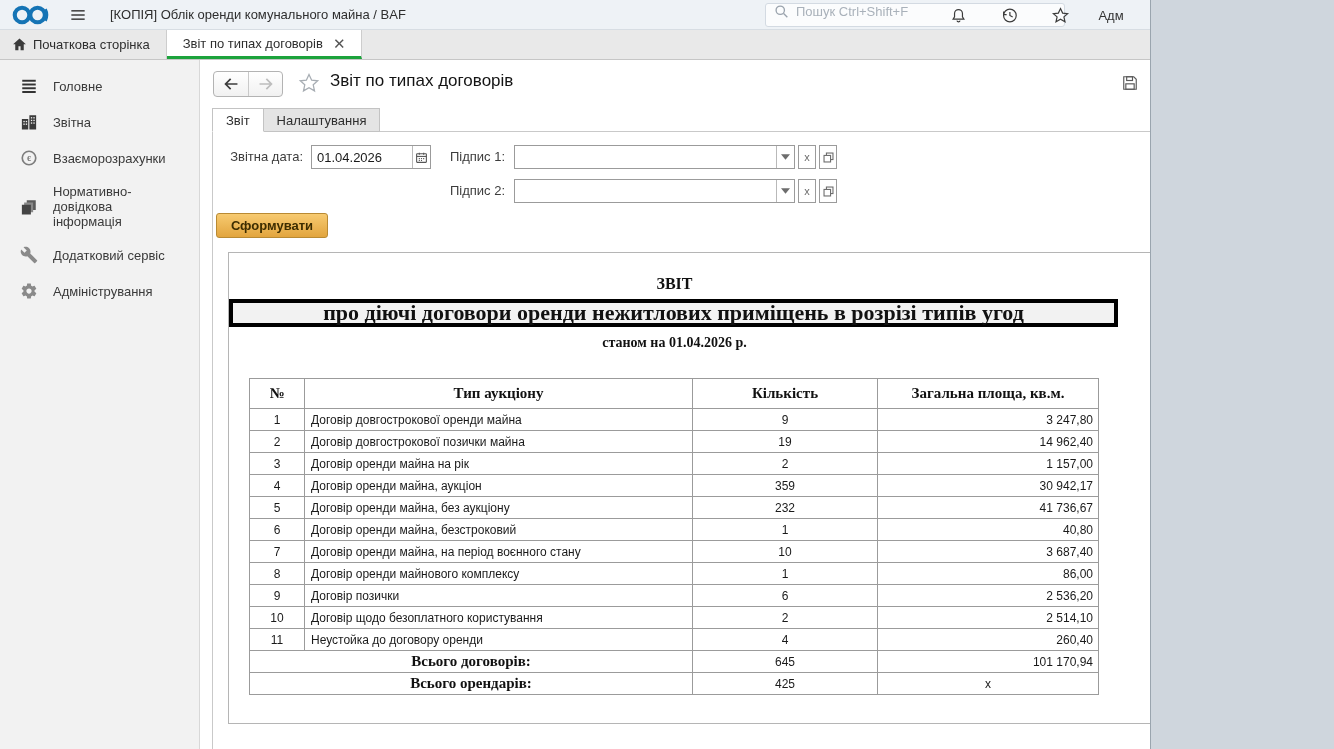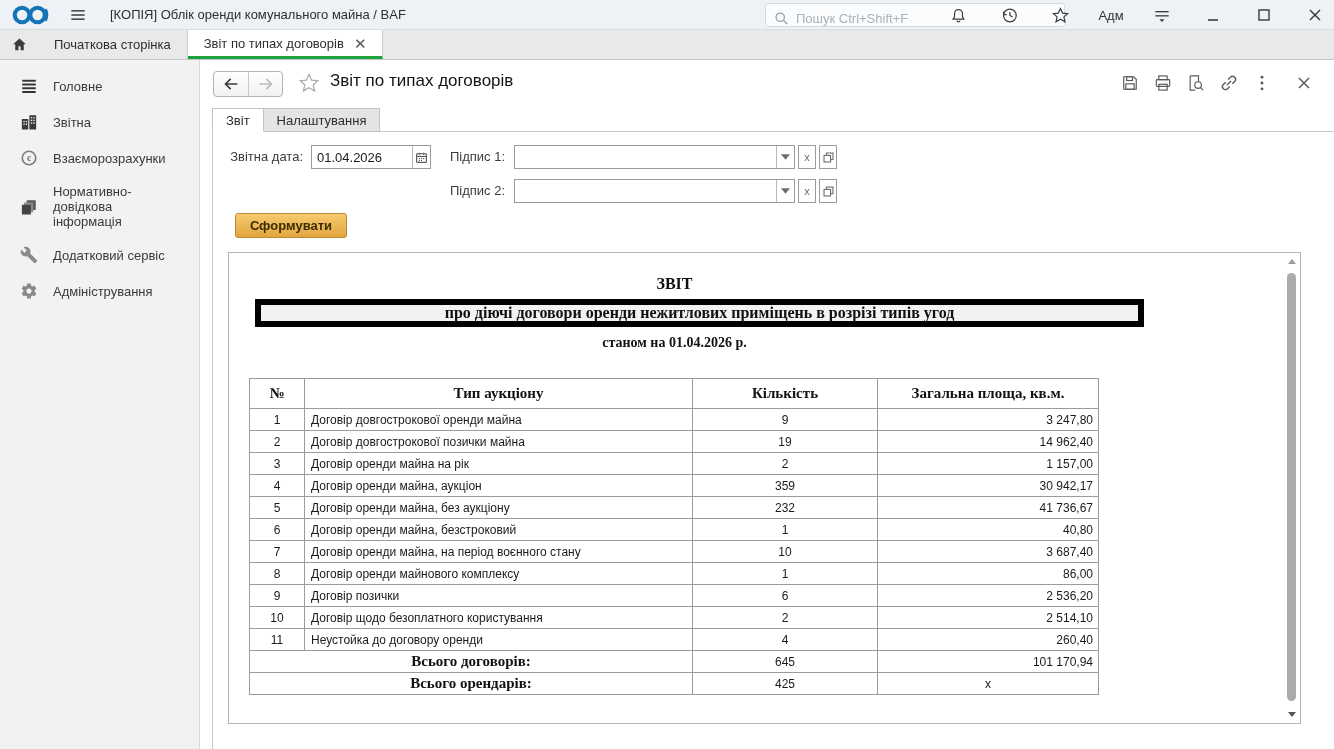--- a/index.html
+++ b/index.html
@@ -1,34 +1,34 @@
 <!DOCTYPE html>
 <html><head>
 <meta charset="utf-8">
 <style>
   * { margin:0; padding:0; box-sizing:border-box; }
   html,body { background:#cfd6dd; }
   body { font-family:"Liberation Sans", sans-serif; }
-  .window { position:relative; width:1334px; height:749px; background:#eab308; outline:1px solid #9aa5ae; overflow:hidden; }
+  .window { position:relative; width:1150px; height:749px; background:#eab308; outline:1px solid #9aa5ae; overflow:hidden; }
 
   
   .titlebar { position:absolute; left:0; top:0; width:1334px; height:30px; background:#eef2f6; border-bottom:1px solid #d7dde3; display:flex; align-items:center; }
   .logo { margin-left:12px; display:flex; align-items:center; }
   .hamburger { margin-left:14px; display:flex; align-items:center; cursor:pointer; }
   .app-title { margin-left:22px; font-size:13px; color:#2e2e2e; white-space:nowrap; }
-  .searchbox { position:absolute; left:765px; top:3px; width:300px; height:24px; background:#fbfcfd; border:1px solid #d3dae2; border-radius:3px; display:flex; align-items:flex-end; padding:0 8px; }
+  .searchbox { position:absolute; left:765px; top:3px; width:300px; height:24px; background:#fbfcfd; border:1px solid #d3dae2; border-radius:3px; display:flex; align-items:flex-start; padding:0 8px; }
   .searchbox .ph { color:#a9b1ba; font-size:13px; margin-left:7px; }
   .tb-icons { position:absolute; right:8px; top:0; height:30px; display:flex; align-items:center; gap:29px; }
   .tb-icons .icn { display:flex; align-items:center; justify-content:center; width:22px; height:22px; cursor:pointer; }
   .user-lbl { font-size:13px; color:#333; cursor:pointer; }
 
   
   .tabbar { position:absolute; left:0; top:30px; width:1334px; height:30px; background:#e9e9e9; border-bottom:1px solid #c6c6c6; display:flex; }
   .wtab { display:flex; align-items:center; padding:0 16px; font-size:13px; color:#2e2e2e; border-right:1px solid #cdcdcd; cursor:pointer; }
-  .wtab.home { gap:26px;padding-left:11px; }
+  .wtab.home { gap:5px;padding-left:11px; }
   .wtab.active { background:#fff; border-bottom:3px solid #1ca33c; padding-bottom:0; gap:10px; }
   .wtab .tclose { color:#555; font-size:15px; line-height:1; cursor:pointer; }
 
   
   .sidebar { position:absolute; left:0; top:60px; width:200px; height:689px; background:#f2f2f2; border-right:1px solid #d8d8d8; padding-top:8px; }
   .side-item { display:flex; align-items:center; gap:14px; padding:8px 8px 8px 19px; font-size:13px; color:#3a3a3a; cursor:pointer; line-height:15px; }
   .side-item .sicn { width:20px; min-width:20px; height:20px; display:flex; align-items:center; justify-content:center; }
 
   
   .main { position:absolute; left:200px; top:60px; width:1134px; height:689px; background:#fff; }
@@ -48,27 +48,27 @@
   .ptab + .ptab { border-left:none; }
 
   .panel { position:absolute; left:12px; top:71px; width:1298px; height:661px; border:1px solid #c9c9c9; background:#fff; }
 
   
   .flabel { position:absolute; font-size:13px; color:#3c3c3c; line-height:24px; text-align:right; }
   .field { position:absolute; height:24px; border:1px solid #9b9b9b; background:#fff; display:flex; align-items:center; }
   .field input { border:none; outline:none; flex:1; height:100%; font-size:13px; font-family:"Liberation Sans",sans-serif; color:#1a1a1a; padding:0 5px; background:transparent; min-width:0; }
   .fbtn { width:18px; height:100%; display:flex; align-items:center; justify-content:center; border-left:1px solid #b9b9b9; cursor:pointer; background:#fff; }
   .minibtn { position:absolute; width:18px; height:24px; border:1px solid #9b9b9b; background:#fff; display:flex; align-items:center; justify-content:center; cursor:pointer; font-size:11px; color:#6d6d6d; }
-  .gen-btn { position:absolute; left:22px; top:81px; width:112px; height:25px; background:linear-gradient(#f7ca70,#e2a53f); border:1px solid #b98a33; border-radius:3px; font-family:"Liberation Sans",sans-serif; font-size:13px; font-weight:bold; color:#3d2d00; cursor:pointer; }
+  .gen-btn { position:absolute; left:3px; top:81px; width:112px; height:25px; background:linear-gradient(#f7ca70,#e2a53f); border:1px solid #b98a33; border-radius:3px; font-family:"Liberation Sans",sans-serif; font-size:13px; font-weight:bold; color:#3d2d00; cursor:pointer; }
 
   
   .report { position:absolute; left:15px; top:120px; width:1073px; height:472px; border:1px solid #b5b5b5; background:#fff; overflow:hidden; }
   .rep-inner { position:absolute; left:0; top:0; width:891px; height:100%; }
   .rep-title { position:absolute; left:0; top:22px; width:100%; text-align:center; font-family:"Liberation Serif",serif; font-weight:bold; font-size:16px; color:#111; }
-  .rep-subtitle { position:absolute; left:0; top:46px; width:889px; height:28px; background:#f2f2f2; border:6px solid #000000; display:flex; align-items:center; justify-content:center; font-family:"Liberation Serif",serif; font-weight:bold; font-size:16px; color:#111; cursor:cell;margin-left:26px; }
+  .rep-subtitle { position:absolute; left:0; top:46px; width:889px; height:28px; background:#f2f2f2; border:4px solid #000000; display:flex; align-items:center; justify-content:center; font-family:"Liberation Serif",serif; font-weight:bold; font-size:22px; color:#111; cursor:cell; }
   .rep-date { position:absolute; left:0; top:82px; width:100%; text-align:center; font-family:"Liberation Serif",serif; font-weight:bold; font-size:14px; color:#111; }
 
   table.rtable { position:absolute; left:20px; top:125px; border-collapse:collapse; table-layout:fixed; }
   .rtable th, .rtable td { border:1px solid #9b9b9b; overflow:hidden; white-space:nowrap; }
   .rtable thead th { height:30px; font-family:"Liberation Serif",serif; font-weight:bold; font-size:15px; color:#111; text-align:center; }
   .rtable tbody td { height:22px; font-size:12px; color:#1a1a1a; cursor:cell; }
   .rtable td.num { text-align:center; }
   .rtable td.name { text-align:left; padding-left:6px; }
   .rtable td.qty { text-align:center; }
   .rtable td.area { text-align:right; padding-right:5px; }

